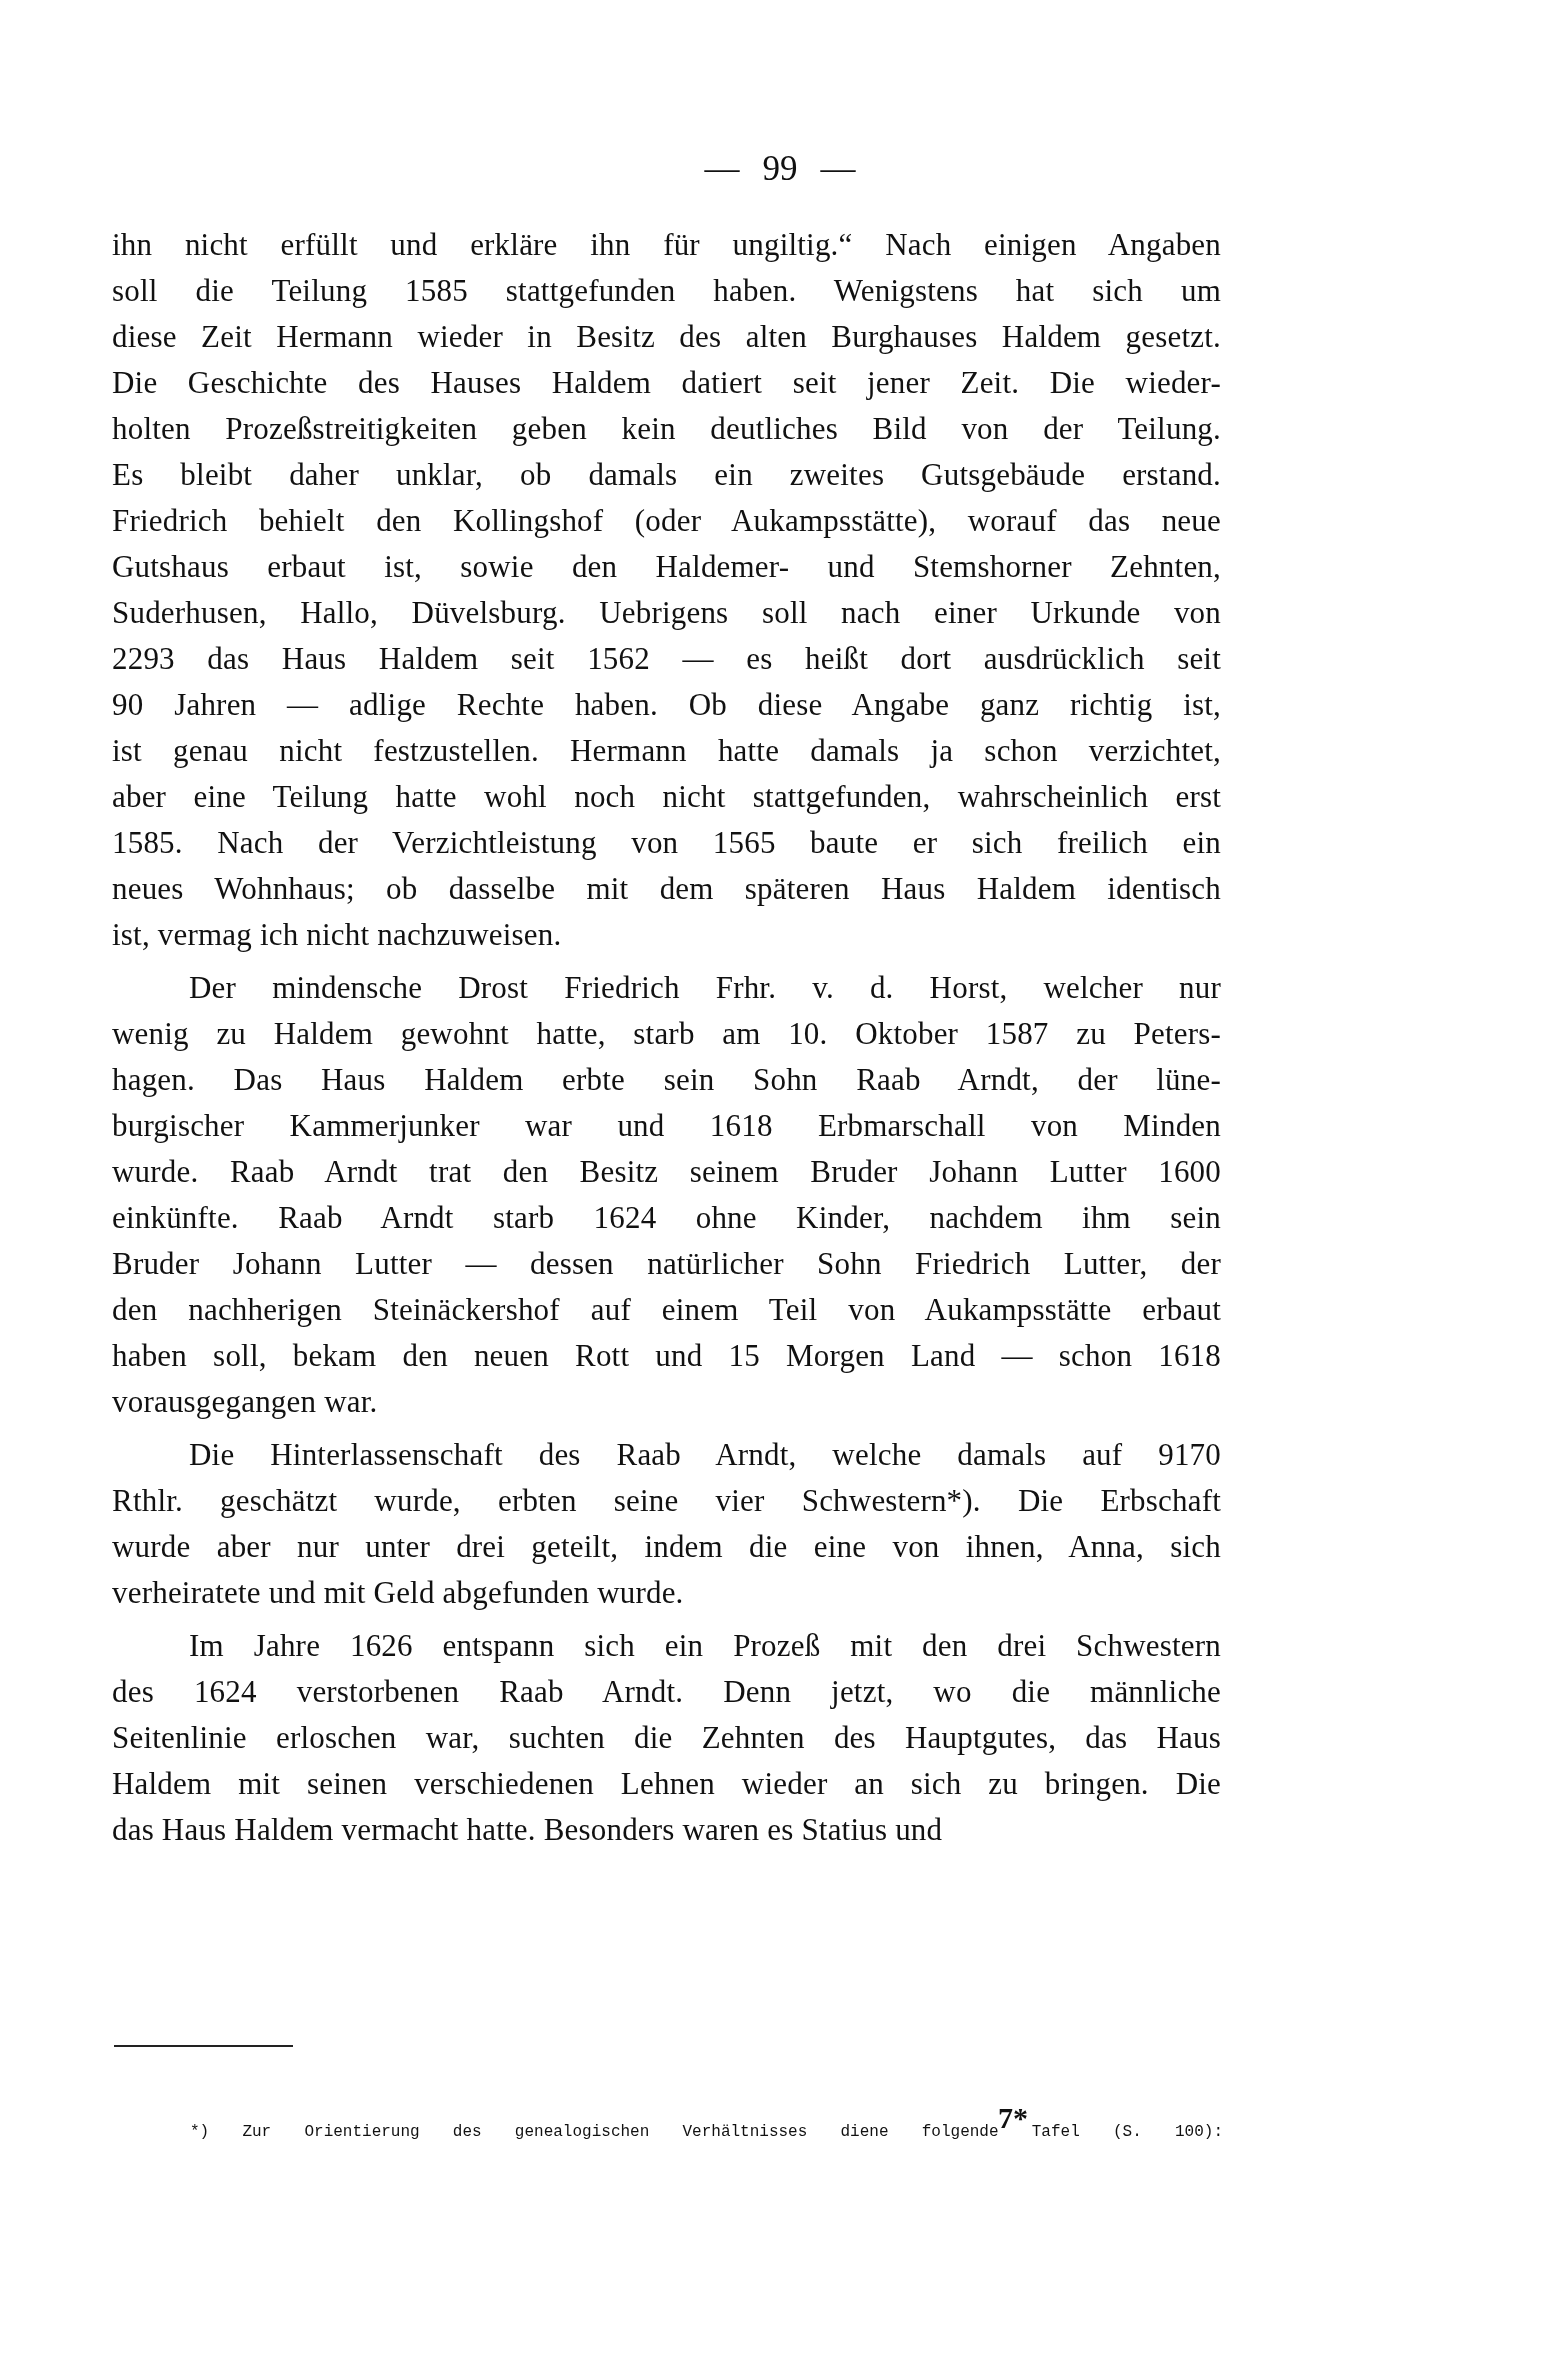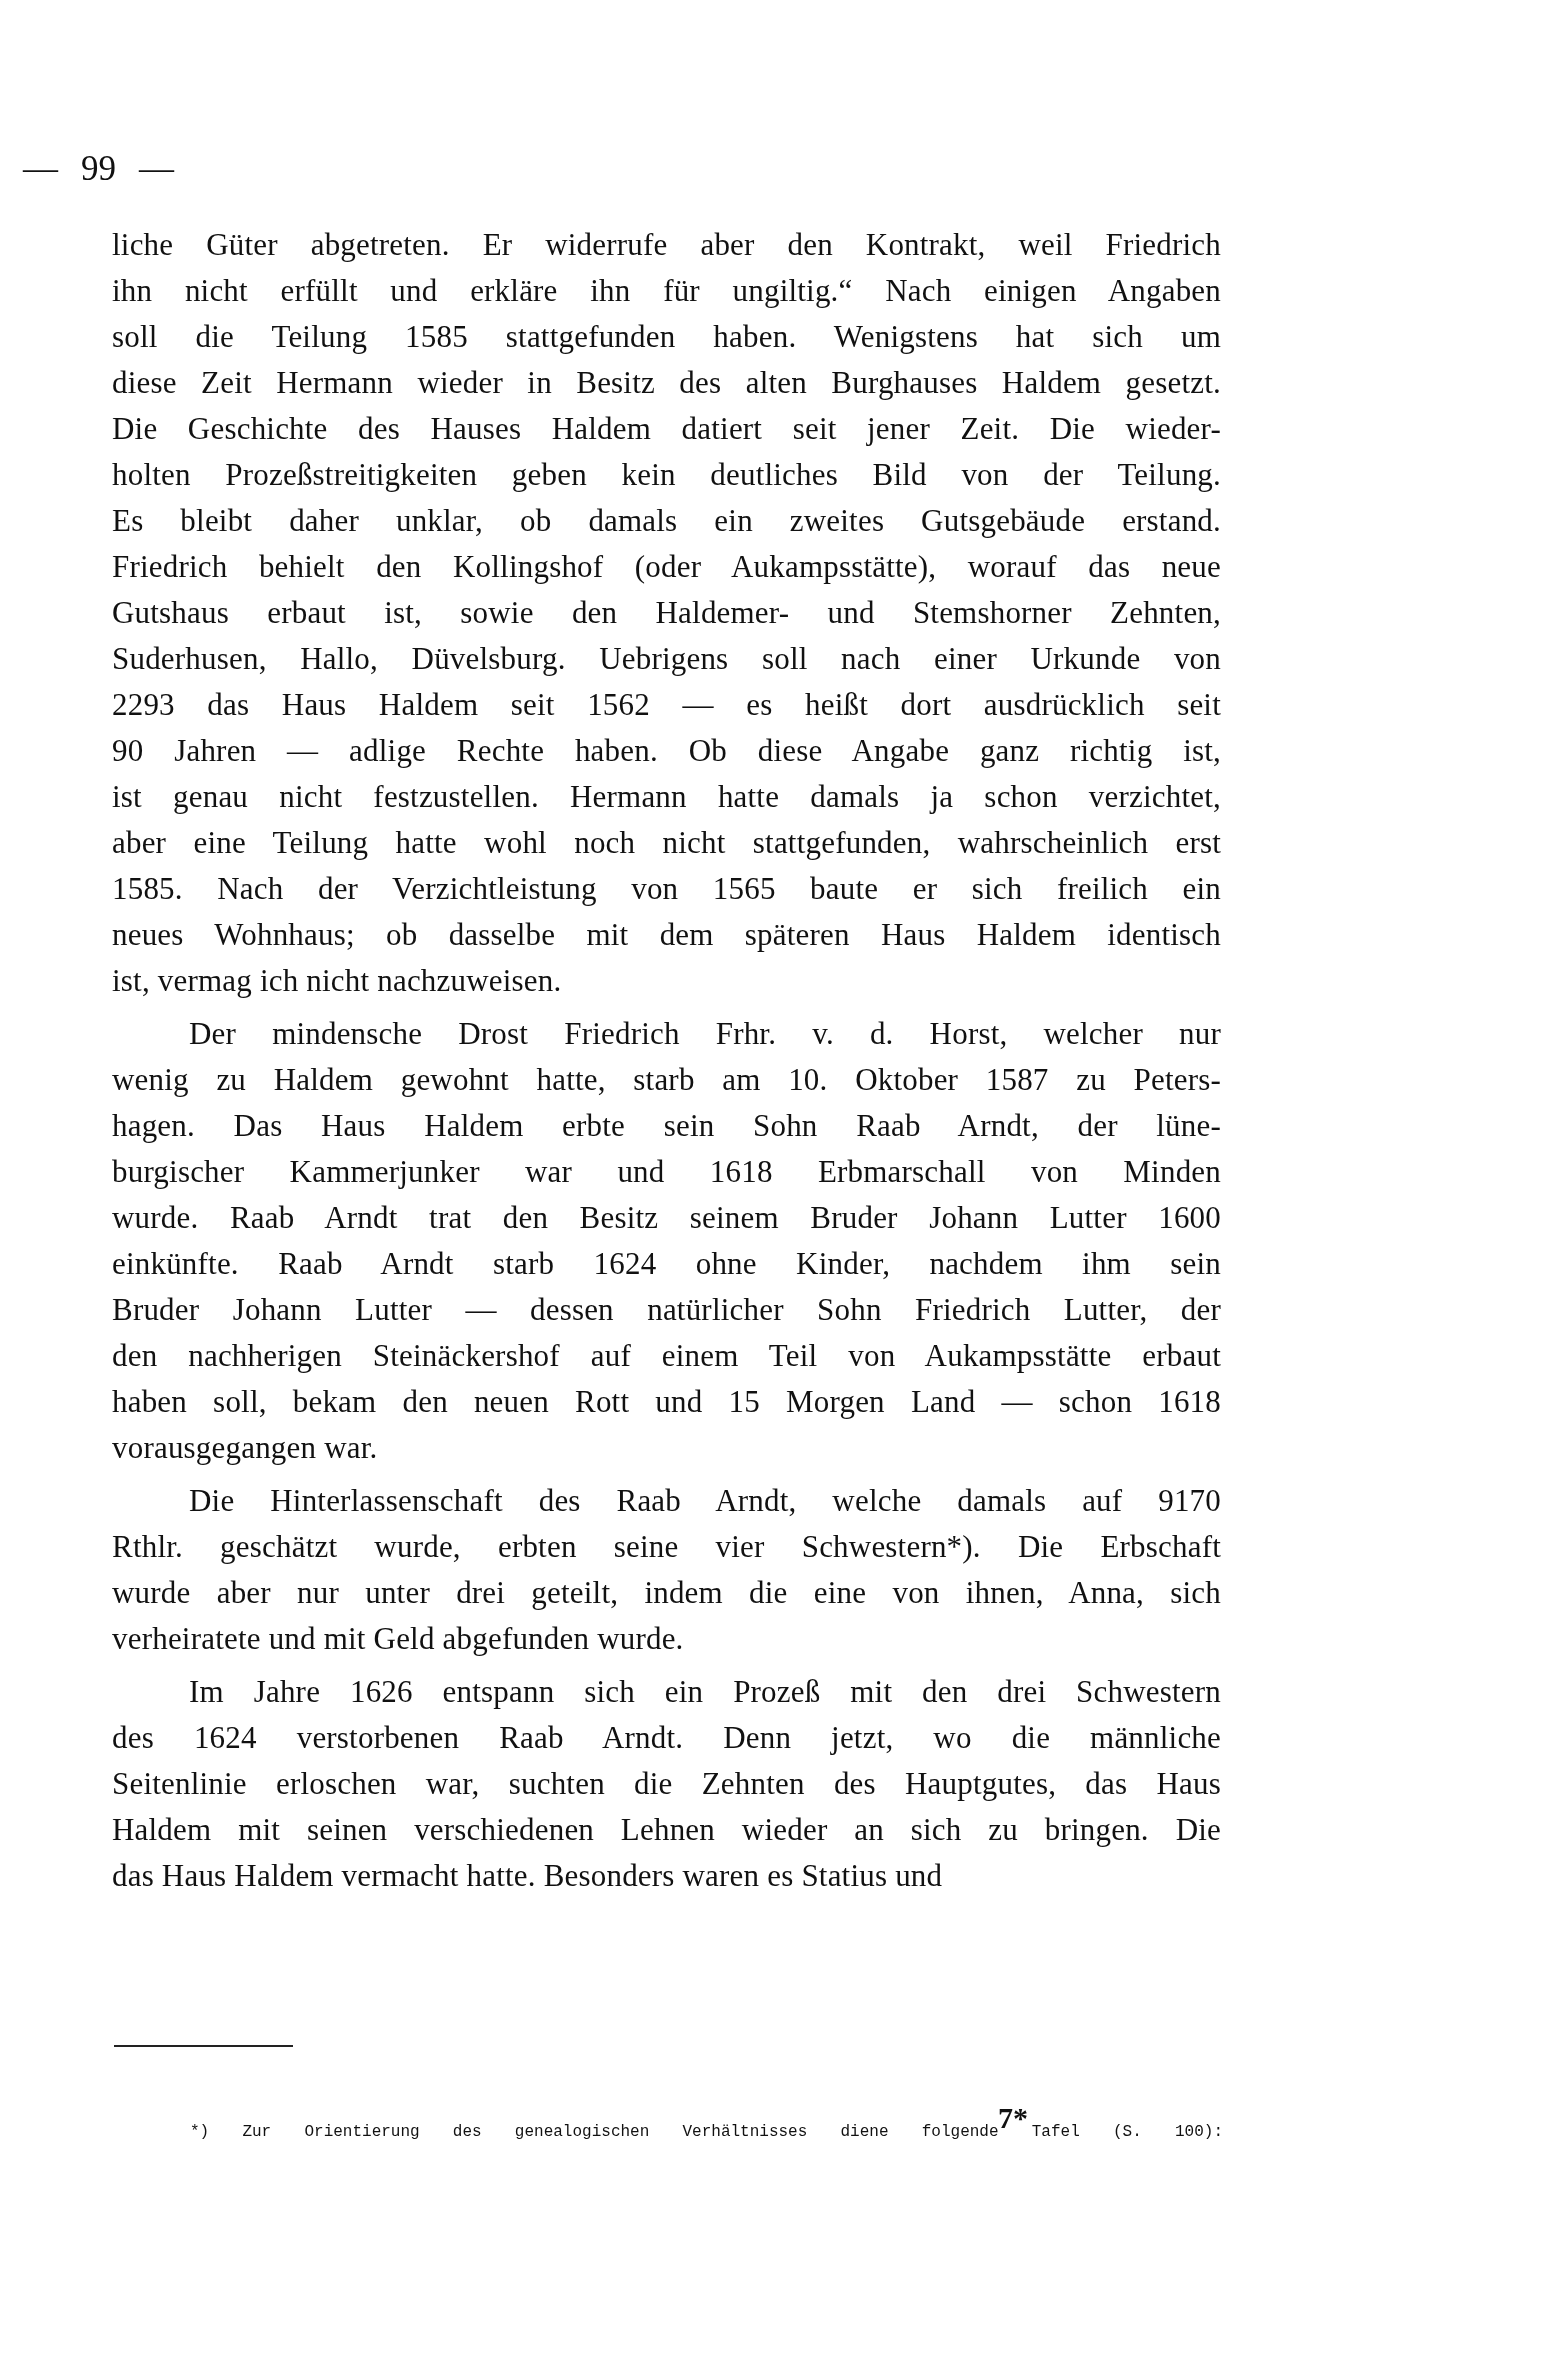--- a/index.html
+++ b/index.html
@@ -3,21 +3,21 @@
   <meta charset="utf-8">
   <style>
     html, body { margin: 0; padding: 0; background: #ffffff; }
     body {
       width: 1560px; height: 2366px; position: relative; overflow: hidden;
       font-family: "DejaVu Serif", "Liberation Serif", serif;
       color: #111111;
     }
     .page-number {
       position: absolute; top: 149px; left: 0; width: 1560px;
-      text-align: left; font-size: 35px; line-height: 39px;
+      text-align: center; font-size: 35px; line-height: 39px;
       font-family: "Liberation Serif", serif;
     }
     .page-number .dash { display: inline-block; margin: 0 23px; }
     .column {
       position: absolute; left: 112px; top: 222px; width: 1109px;
     }
     .para { margin: 0 0 7px 0; }
     .line {
       display: block; height: 46px; line-height: 46px;
       font-size: 31px; letter-spacing: 0.2px;
@@ -45,21 +45,20 @@
   </style>
 </head>
 <body>
 
 <div class="page-number">
   <span class="dash">—</span><span>99</span><span class="dash">—</span>
 </div>
 
 <div class="column" id="column">
     <div class="para">
-      <span class="line">liche Güter abgetreten.  Er widerrufe aber den Kontrakt, weil Friedrich</span>
       <span class="line">ihn nicht erfüllt und erkläre ihn für ungiltig.“  Nach einigen Angaben</span>
       <span class="line">soll die Teilung 1585 stattgefunden haben.  Wenigstens hat sich um</span>
       <span class="line">diese Zeit Hermann wieder in Besitz des alten Burghauses Haldem gesetzt.</span>
       <span class="line">Die Geschichte des Hauses Haldem datiert seit jener Zeit.  Die wieder-</span>
       <span class="line">holten Prozeßstreitigkeiten geben kein deutliches Bild von der Teilung.</span>
       <span class="line">Es bleibt daher unklar, ob damals ein zweites Gutsgebäude erstand.</span>
       <span class="line">Friedrich behielt den Kollingshof (oder Aukampsstätte), worauf das neue</span>
       <span class="line">Gutshaus erbaut ist, sowie den Haldemer- und Stemshorner Zehnten,</span>
       <span class="line">Suderhusen, Hallo, Düvelsburg.  Uebrigens soll nach einer Urkunde von</span>
       <span class="line">2293 das Haus Haldem seit 1562 — es heißt dort ausdrücklich seit</span>

